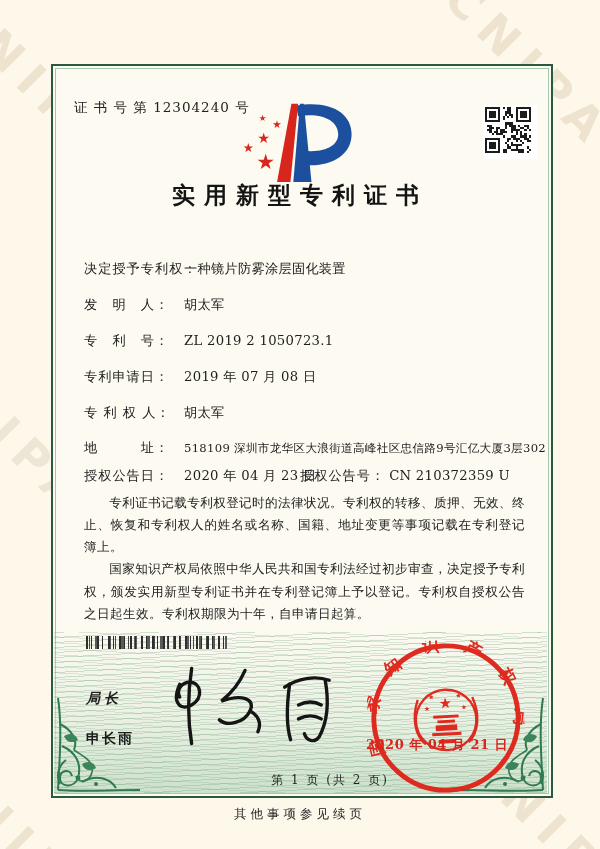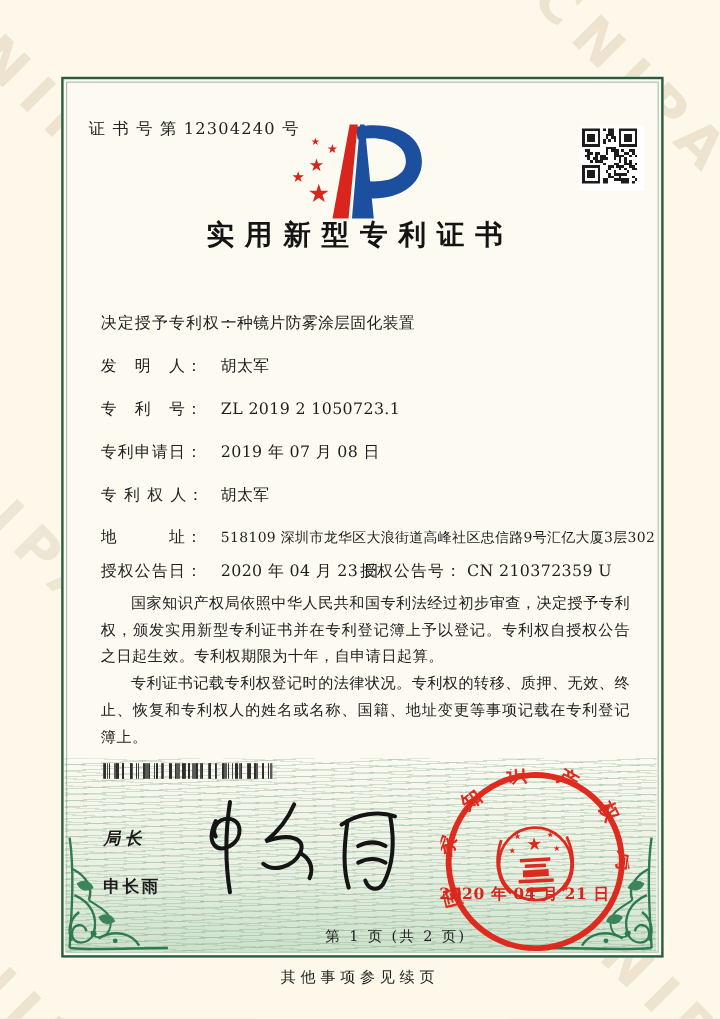--- a/index.html
+++ b/index.html
@@ -268,22 +268,22 @@
     </div>
     <div class="frow r6">
       <span class="lab">授权公告日：</span><span class="val">2020 年 04 月 23 日</span>
       <span class="col2">
         <span class="lab">授权公告号：</span><span class="val">CN 210372359 U</span>
       </span>
     </div>
   </div>
 
   <div class="body-text">
+    <p>专利证书记载专利权登记时的法律状况。专利权的转移、质押、无效、终止、恢复和专利权人的姓名或名称、国籍、地址变更等事项记载在专利登记簿上。</p>
     <p>国家知识产权局依照中华人民共和国专利法经过初步审查，决定授予专利权，颁发实用新型专利证书并在专利登记簿上予以登记。专利权自授权公告之日起生效。专利权期限为十年，自申请日起算。</p>
-    <p>专利证书记载专利权登记时的法律状况。专利权的转移、质押、无效、终止、恢复和专利权人的姓名或名称、国籍、地址变更等事项记载在专利登记簿上。</p>
   </div>
 
   <div class="barcode"></div>
 
   <div class="director">
     <div class="t1">局长</div>
     <div class="t2">申长雨</div>
   </div>
 
   <svg class="sig" viewBox="0 0 190 94" fill="none" stroke="#151515" stroke-width="3.4" stroke-linecap="round">

